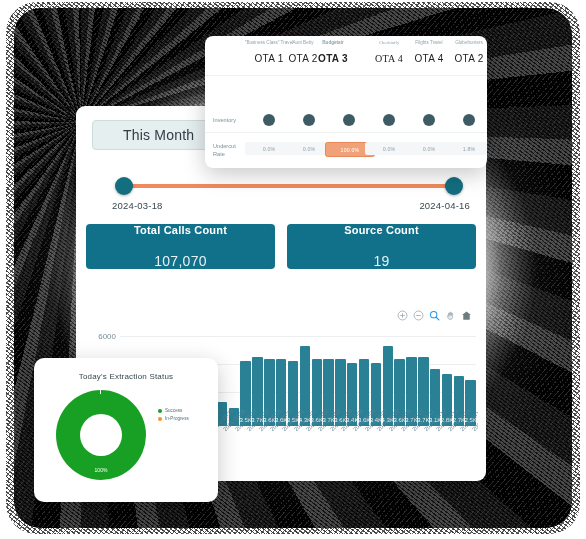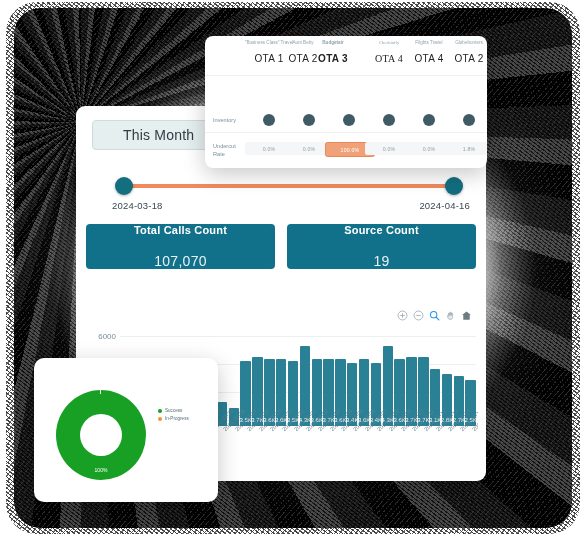--- a/index.html
+++ b/index.html
@@ -392,20 +392,21 @@
       <div class="dot" style="left: 258px; top: 78px;"></div>
       <div class="chip plain" style="left: 240px; top: 106px;">1.8%</div>
       <div class="dot" style="left: 298px; top: 78px;"></div>
       <div class="chip plain" style="left: 280px; top: 106px;">0.0%</div>
     </div>
   <div class="ota-sep" style="top:96px"></div>
 
 </div>
 
 <div class="card" id="donut-card">
+  <div class="donut-title">Today's Extraction Status</div>
   <div class="donut-wrap">
     <div class="donut"></div>
     <div class="donut-pct">100%</div>
   </div>
   <div class="legend">
     <div class="lg">
       <span class="lgdot" style="background:#18a024"></span>
       <span class="lgtxt">Success</span>
     </div>
     <div class="lg">

